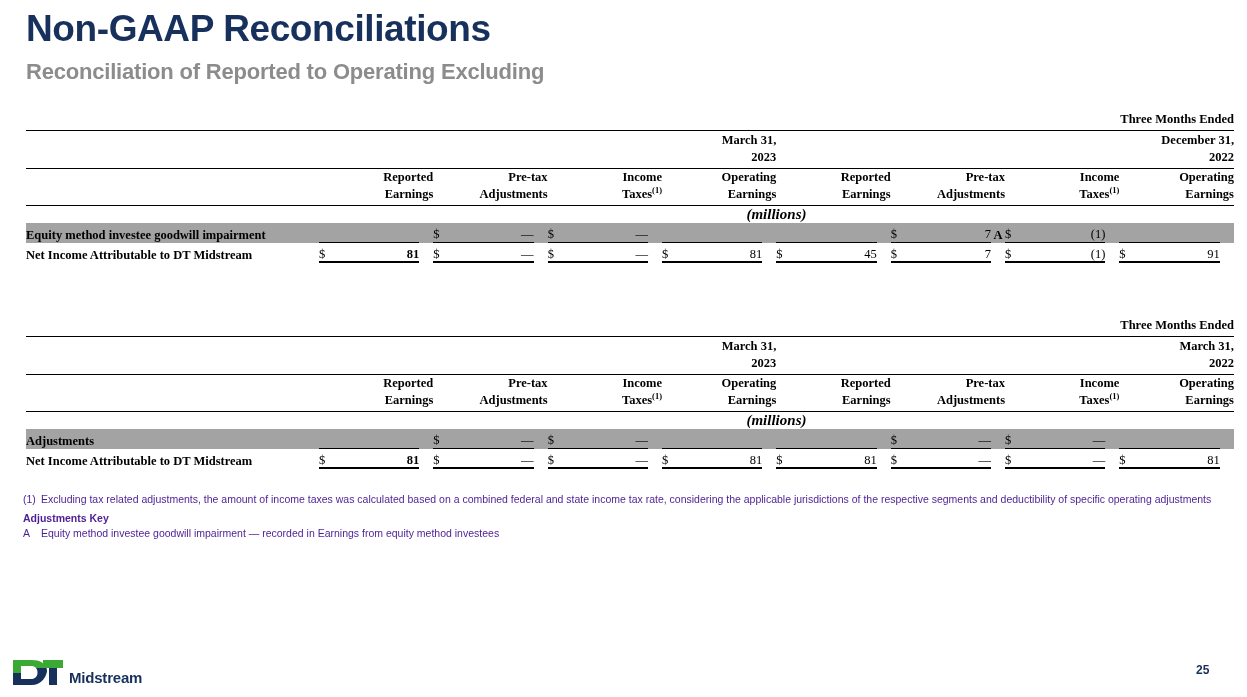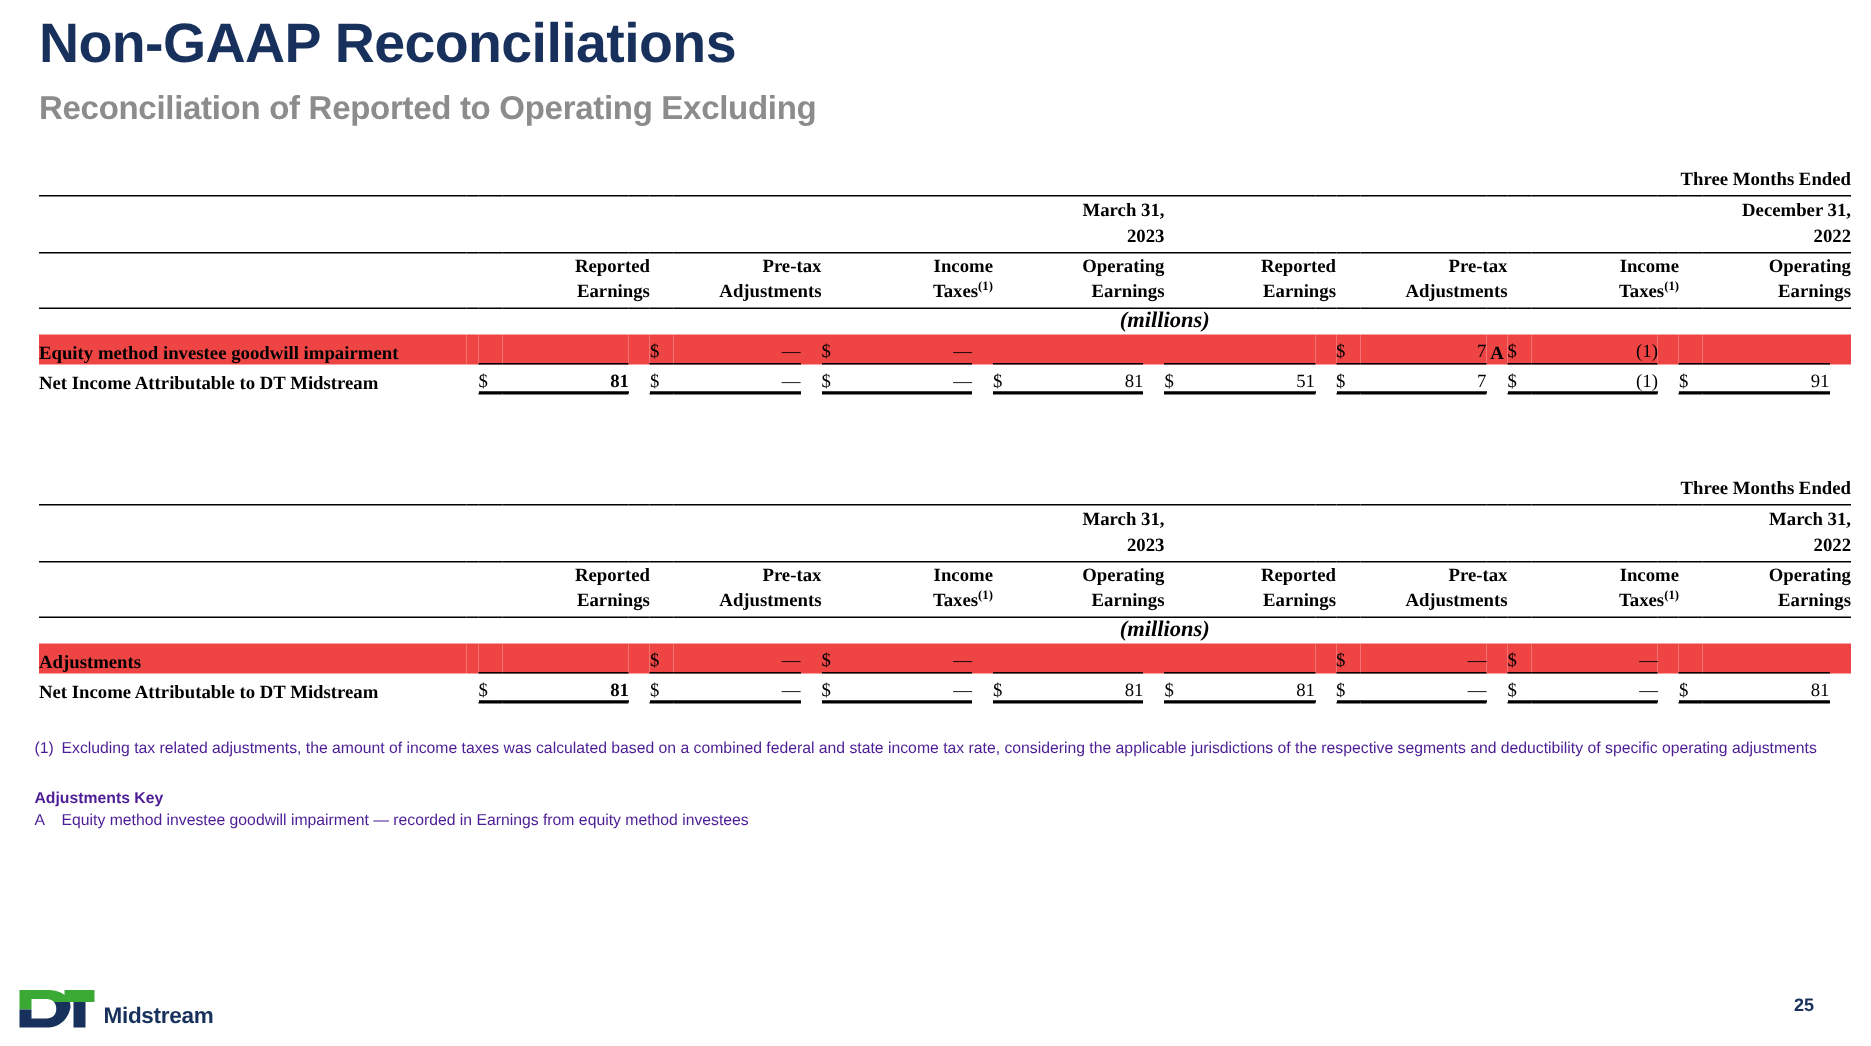--- a/index.html
+++ b/index.html
@@ -94,21 +94,21 @@
   .units-row td {
     height: 17px;
     font-style: italic;
     font-weight: bold;
     font-size: 15px;
     text-align: center;
   }
 
   
   .data-row td { height: 19px; font-size: 12.5px; }
-  .hl { background: #ef4444; }
+  .hl { background: #a3a3a3; }
   .row-label { font-weight: bold; font-size: 12.5px; padding-right: 4px; }
   .tot-label { font-weight: bold; font-size: 12.5px; padding-right: 4px; }
 
   .ul-single { border-bottom: 1.1px solid #000; }
   .ul-double {
     border-bottom: 1.1px solid #000;
     box-shadow: inset 0 -4px 0 -2.9px #000;
   }
   .keycell {
     font-weight: bold;
@@ -128,21 +128,21 @@
   }
   .fn-line {
     font-size: 10.5px;
     line-height: 14px;
     white-space: nowrap;
   }
   .fn-marker { display: inline-block; width: 18px; }
   .fn-head {
     font-size: 10.5px;
     font-weight: bold;
-    margin-top: 20px;
+    margin-top: 6px;
     margin-bottom: 2px;
   }
 
   
   .logo {
     position: absolute;
     left: 12px;
     top: 655px;
     height: 32px;
     display: flex;
@@ -313,21 +313,21 @@
           <td class="lft ul-double">$</td>
           <td class="rgt ul-double">—</td>
           <td class="keycell"></td>
           <td class="lft ul-double">$</td>
           <td class="rgt ul-double">—</td>
           <td class="keycell"></td>
           <td class="lft ul-double">$</td>
           <td class="rgt ul-double">81</td>
           <td class="keycell"></td>
           <td class="lft ul-double">$</td>
-          <td class="rgt ul-double">51</td>
+          <td class="rgt ul-double">45</td>
           <td class="keycell"></td>
           <td class="lft ul-double">$</td>
           <td class="rgt ul-double">7</td>
           <td class="keycell"></td>
           <td class="lft ul-double">$</td>
           <td class="rgt ul-double">(1)</td>
           <td class="keycell"></td>
           <td class="lft ul-double">$</td>
           <td class="rgt ul-double">91</td>
           <td class="keycell"></td>

